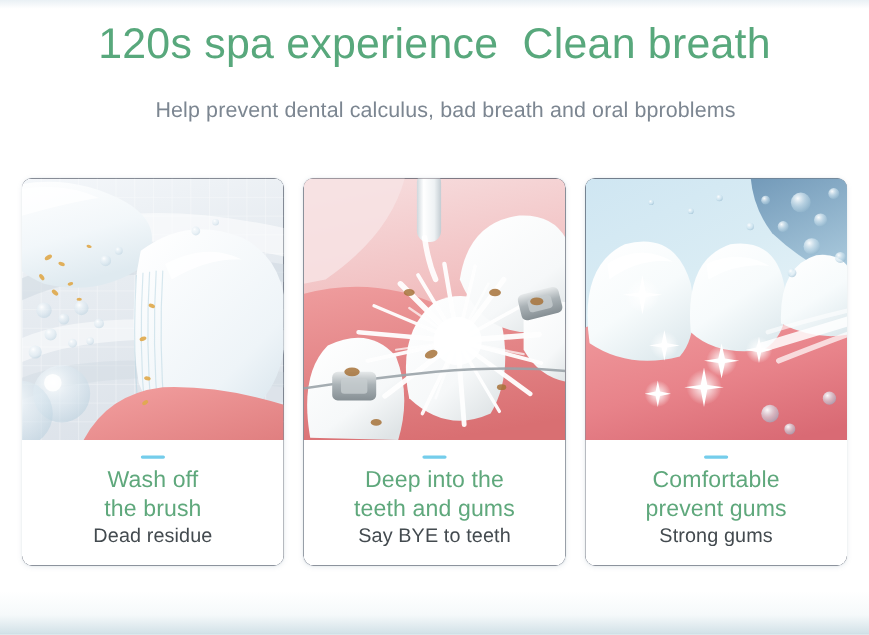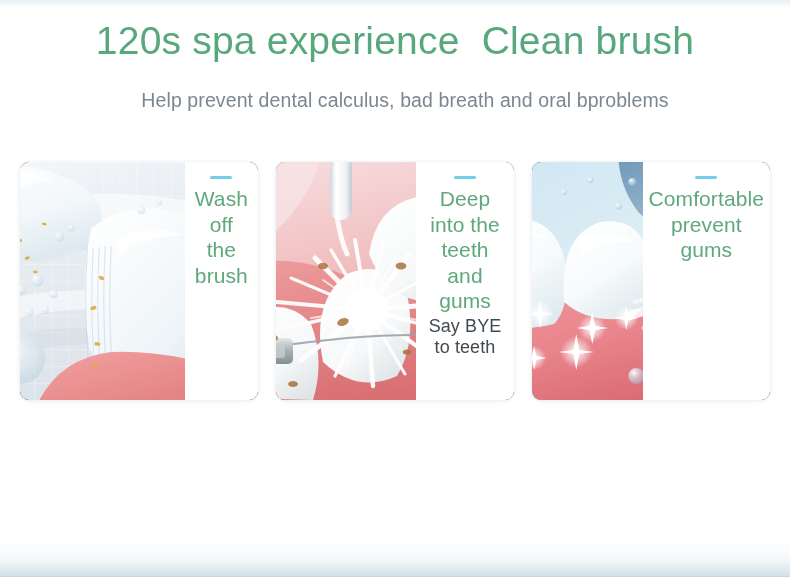--- a/index.html
+++ b/index.html
@@ -69,21 +69,21 @@
   }
 
   .card {
     width: 238px;
     background: #0f172a;
     border-radius: 9px;
     box-shadow: 0 1px 5px rgba(120,140,160,0.17),
                 0 0 1px rgba(120,140,160,0.25);
     overflow: hidden;
     display: flex;
-    flex-direction: row;
+    flex-direction: column;
   }
 
   .card-figure {
     position: relative;
     width: 100%;
     height: 238px;
     overflow: hidden;
   }
   .card-figure svg { display: block; width: 100%; height: 100%; }
 
@@ -116,21 +116,21 @@
     font-weight: 400;
     margin-top: 2px;
     letter-spacing: 0.1px;
   }
 </style>
 </head>
 <body>
 
 <div class="page-top-wash"></div>
 
-<h1 class="headline">120s spa experience  Clean brush</h1>
+<h1 class="headline">120s spa experience  Clean breath</h1>
 
 <p class="subhead">Help prevent dental calculus, bad breath and oral bproblems</p>
 
 <div class="cards">
 
   <div class="card">
     <div class="card-figure">
       <svg viewBox="0 0 238 238" preserveAspectRatio="xMidYMid slice" aria-hidden="true">
         <defs>
           <linearGradient id="c1bg" x1="0" y1="0" x2="0.3" y2="1">
@@ -216,20 +216,21 @@
           <circle cx="-2" cy="214" r="30" fill="url(#c1bub)"></circle>
           <circle cx="158" cy="48" r="4" fill="url(#c1bub)"></circle>
           <circle cx="176" cy="40" r="3" fill="url(#c1bub)"></circle>
         </g>
       </svg>
     </div>
     <div class="card-body">
       <div class="accent-dash"></div>
       <div class="card-title">Wash off
 the brush</div>
+      <div class="card-sub">Dead residue</div>
     </div>
   </div>
 
   <div class="card">
     <div class="card-figure">
       <svg viewBox="0 0 238 238" preserveAspectRatio="xMidYMid slice" aria-hidden="true">
         <defs>
           <linearGradient id="c2bg" x1="0" y1="0" x2="0.2" y2="1">
             <stop offset="0%" stop-color="#f7dfe0"></stop>
             <stop offset="45%" stop-color="#f2c3c4"></stop>
@@ -413,18 +414,19 @@
           <circle cx="168" cy="214" r="8" fill="url(#c3bub)"></circle>
           <circle cx="186" cy="228" r="5" fill="url(#c3bub)"></circle>
           <circle cx="222" cy="200" r="6" fill="url(#c3bub)"></circle>
         </g>
       </svg>
     </div>
     <div class="card-body">
       <div class="accent-dash"></div>
       <div class="card-title">Comfortable
 prevent gums</div>
+      <div class="card-sub">Strong gums</div>
     </div>
   </div>
 
 </div>
 
 <div class="page-bottom-wash"></div>
 
 </body></html>

